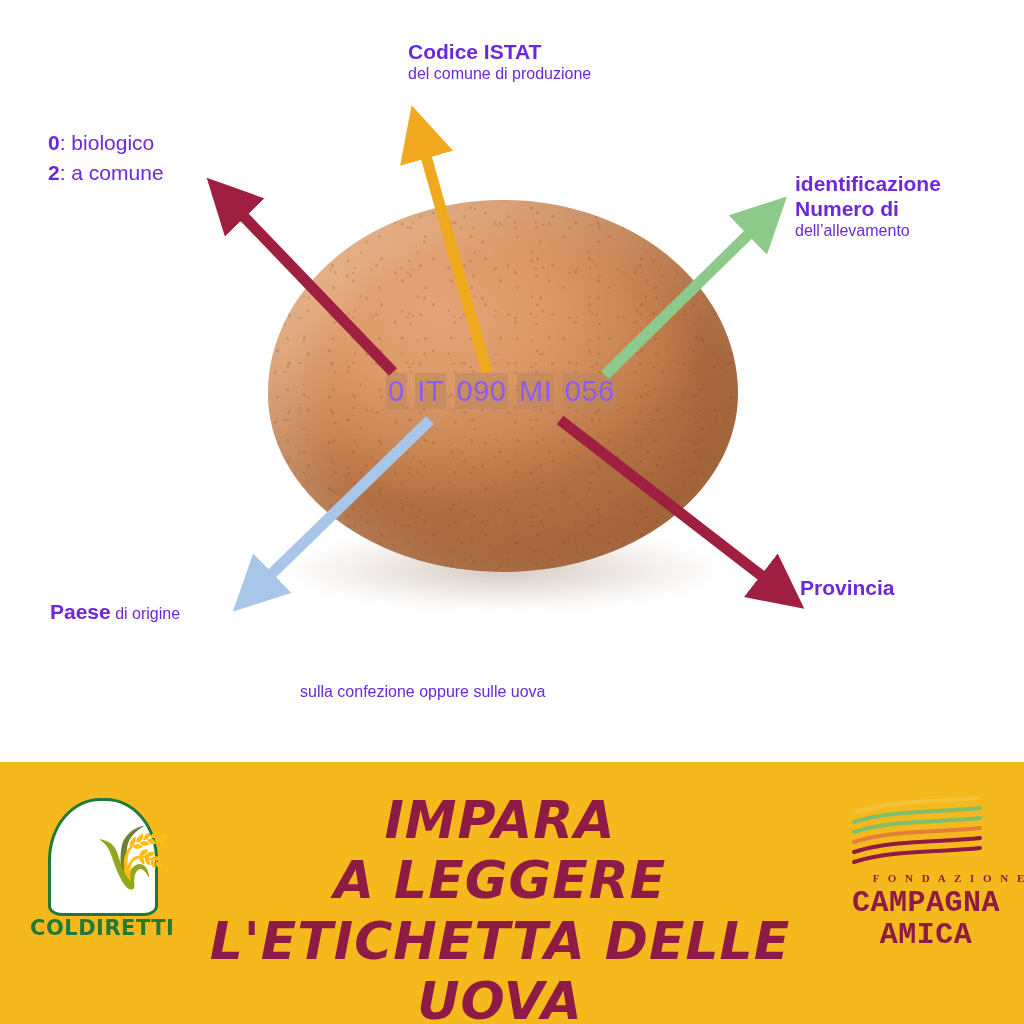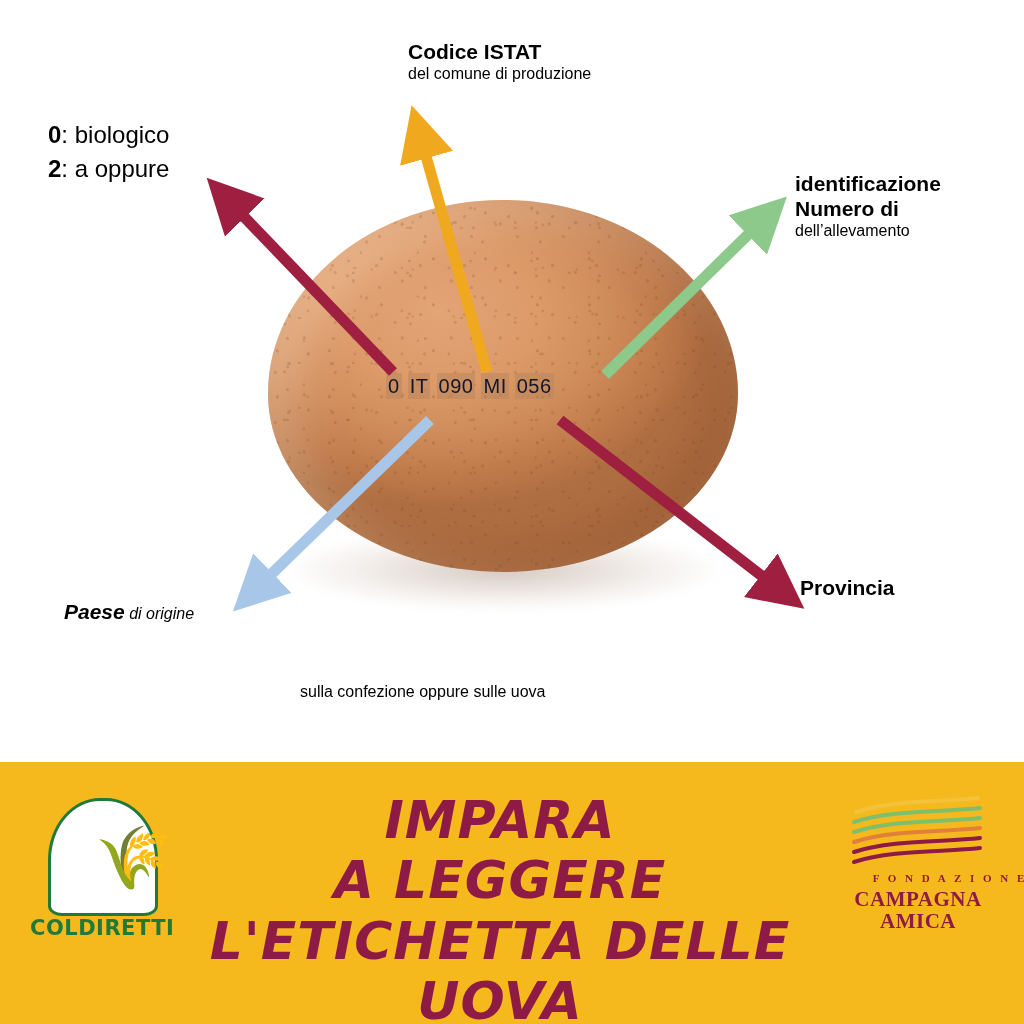--- a/index.html
+++ b/index.html
@@ -78,53 +78,53 @@
     background: radial-gradient(ellipse at center, rgba(150,120,100,0.40) 0%, rgba(180,155,135,0.18) 45%, rgba(255,255,255,0) 72%);
     filter: blur(5px);
   }
 
   
   .egg-code {
     position: absolute;
     left: 386px;
     top: 375px;
     font-family: "Liberation Sans", sans-serif;
-    font-size: 20px;
+    font-size: 29px;
     letter-spacing: 0.5px;
-    color: #0f172a;
+    color: #8b5cf6;
     white-space: nowrap;
   }
   .egg-code span {
     background: rgba(186,133,92,0.55);
     padding: 2px 2px;
   }
 
   
   #arrows {
     position: absolute;
     left: 0; top: 0;
     width: 1024px;
     height: 762px;
     pointer-events: none;
   }
 
   
-  .callout { position: absolute; color: #000000; }
+  .callout { position: absolute; color: #6d28d9; }
   .line-b { font-weight: bold; font-size: 21px; line-height: 1.18; }
   .line-n { font-weight: normal; font-size: 16px; line-height: 1.18; }
 
   #cat-list {
-    left: 48px; top: 118px; width: 250px;
-    font-size: 24px; line-height: 1.42;
+    left: 48px; top: 128px; width: 250px;
+    font-size: 21px; line-height: 1.42;
   }
   #cat-list .num { font-weight: bold; }
 
   #istat { left: 408px; top: 40px; width: 330px; }
   #numid { left: 795px; top: 172px; width: 225px; }
-  #paese { left: 64px; top: 600px; width: 260px; font-style: italic; }
+  #paese { left: 50px; top: 600px; width: 260px; }
   #provincia { left: 800px; top: 576px; width: 180px; }
   #datasc { left: 300px; top: 683px; width: 430px; text-align: left; }
 
   
   #banner {
     position: absolute;
     left: 0; top: 762px;
     width: 1024px;
     height: 262px;
     background: #f5b91e;
@@ -192,23 +192,23 @@
     text-align: center;
   }
   #ca-lines { position: absolute; left: 12px; top: 0; width: 136px; height: 72px; }
   #ca-f {
     position: absolute; left: 0; top: 76px; width: 160px;
     color: #8e1b45; font-size: 11px; font-weight: bold; letter-spacing: 3px;
     font-family: Liberation Serif, serif;
     margin-left: 32px;
   }
   #ca-name {
-    position: absolute; left: 0; top: 92px; width: 160px;
-    color: #8e1b45; font-family: Liberation Serif, serif;
-    font-weight: bold; font-size: 21px; line-height: 1.05; letter-spacing: 0.5px;
+    position: absolute; left: 8px; top: 92px; width: 160px;
+    color: #8e1b45; font-family: Liberation Mono, monospace;
+    font-weight: bold; font-size: 30px; line-height: 1.05; letter-spacing: 0.5px;
   }
 </style>
 </head>
 <body>
 
 <div id="page">
 
   <div id="diagram">
 
     <div class="egg-wrap">
@@ -250,21 +250,21 @@
       <line x1="430" y1="420" x2="255" y2="590" stroke="#a8c6e8" stroke-width="11" marker-end="url(#ah-blue)"></line>
 
       <line x1="560" y1="420" x2="780" y2="590" stroke="#9e1f3f" stroke-width="11" marker-end="url(#ah-red)"></line>
     </svg>
 
     <div class="callout" id="cat-list">
       <div>
         <span class="num">0</span><span>: biologico</span>
       </div>
       <div>
-        <span class="num">2</span><span>: a oppure</span>
+        <span class="num">2</span><span>: a comune</span>
       </div>
     </div>
 
     <div class="callout" id="istat">
       <div class="line-b">Codice ISTAT</div>
       <div class="line-n">del comune di produzione</div>
     </div>
 
     <div class="callout" id="numid">
       <div class="line-b">identificazione</div>

